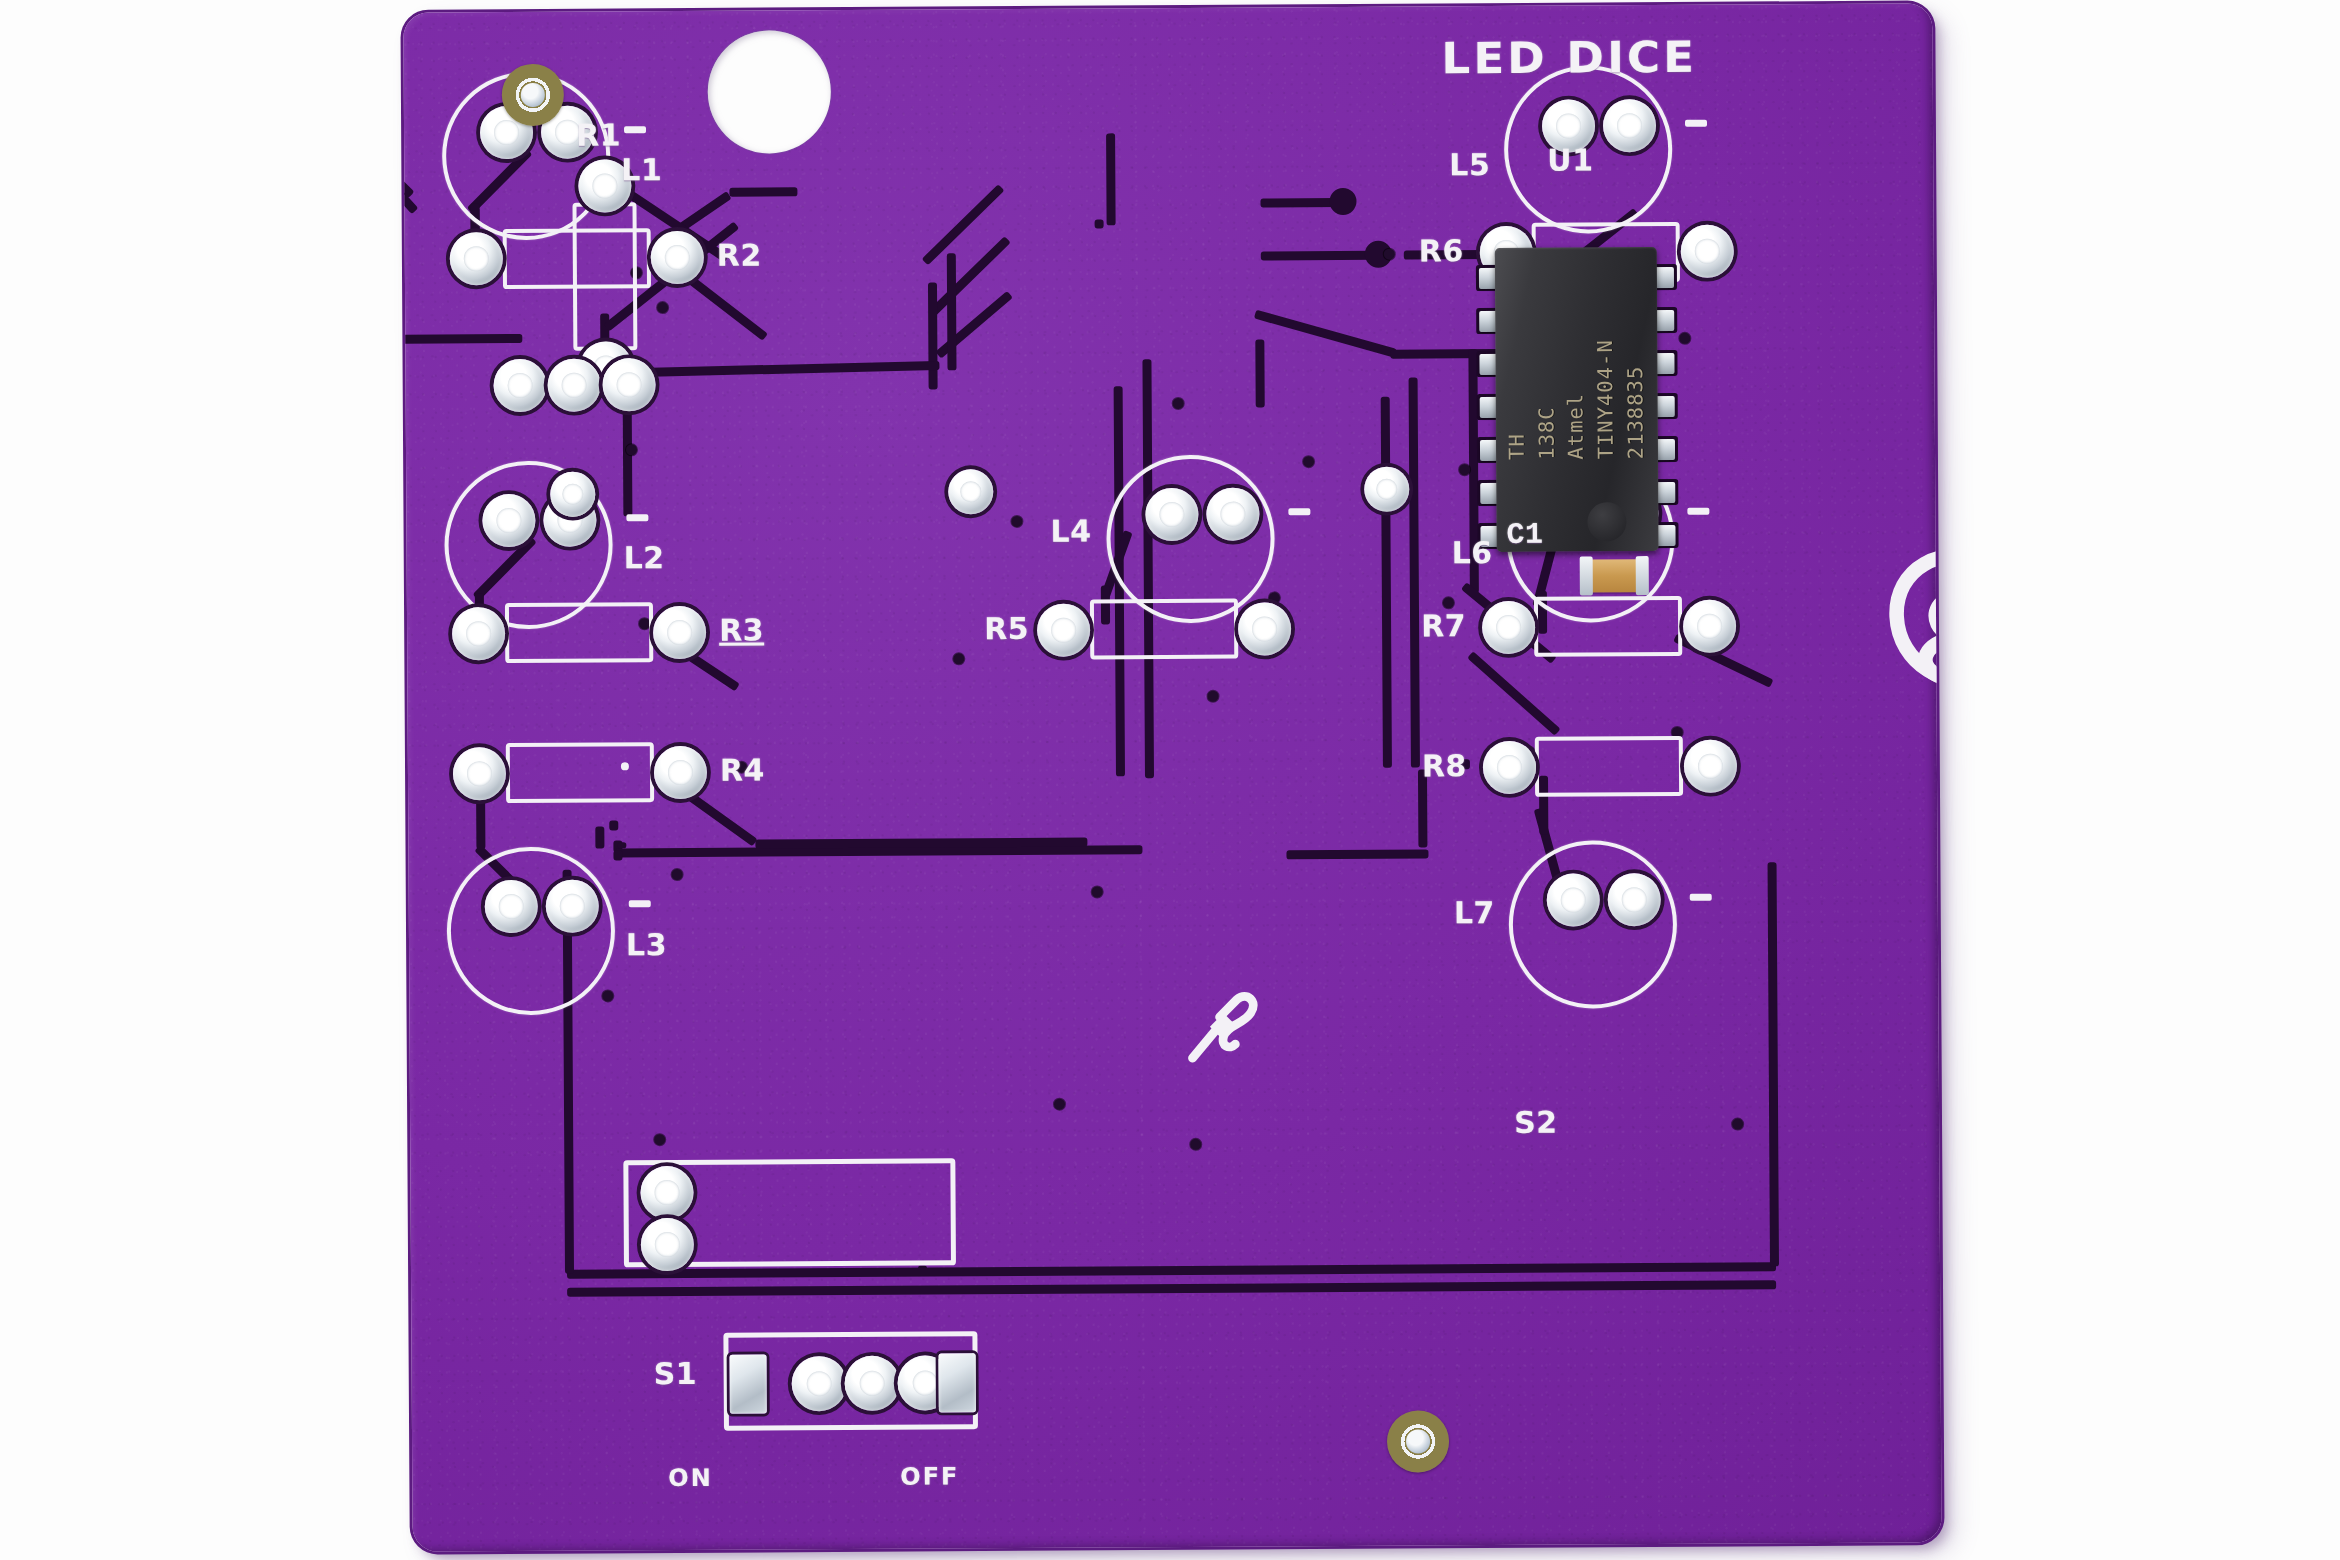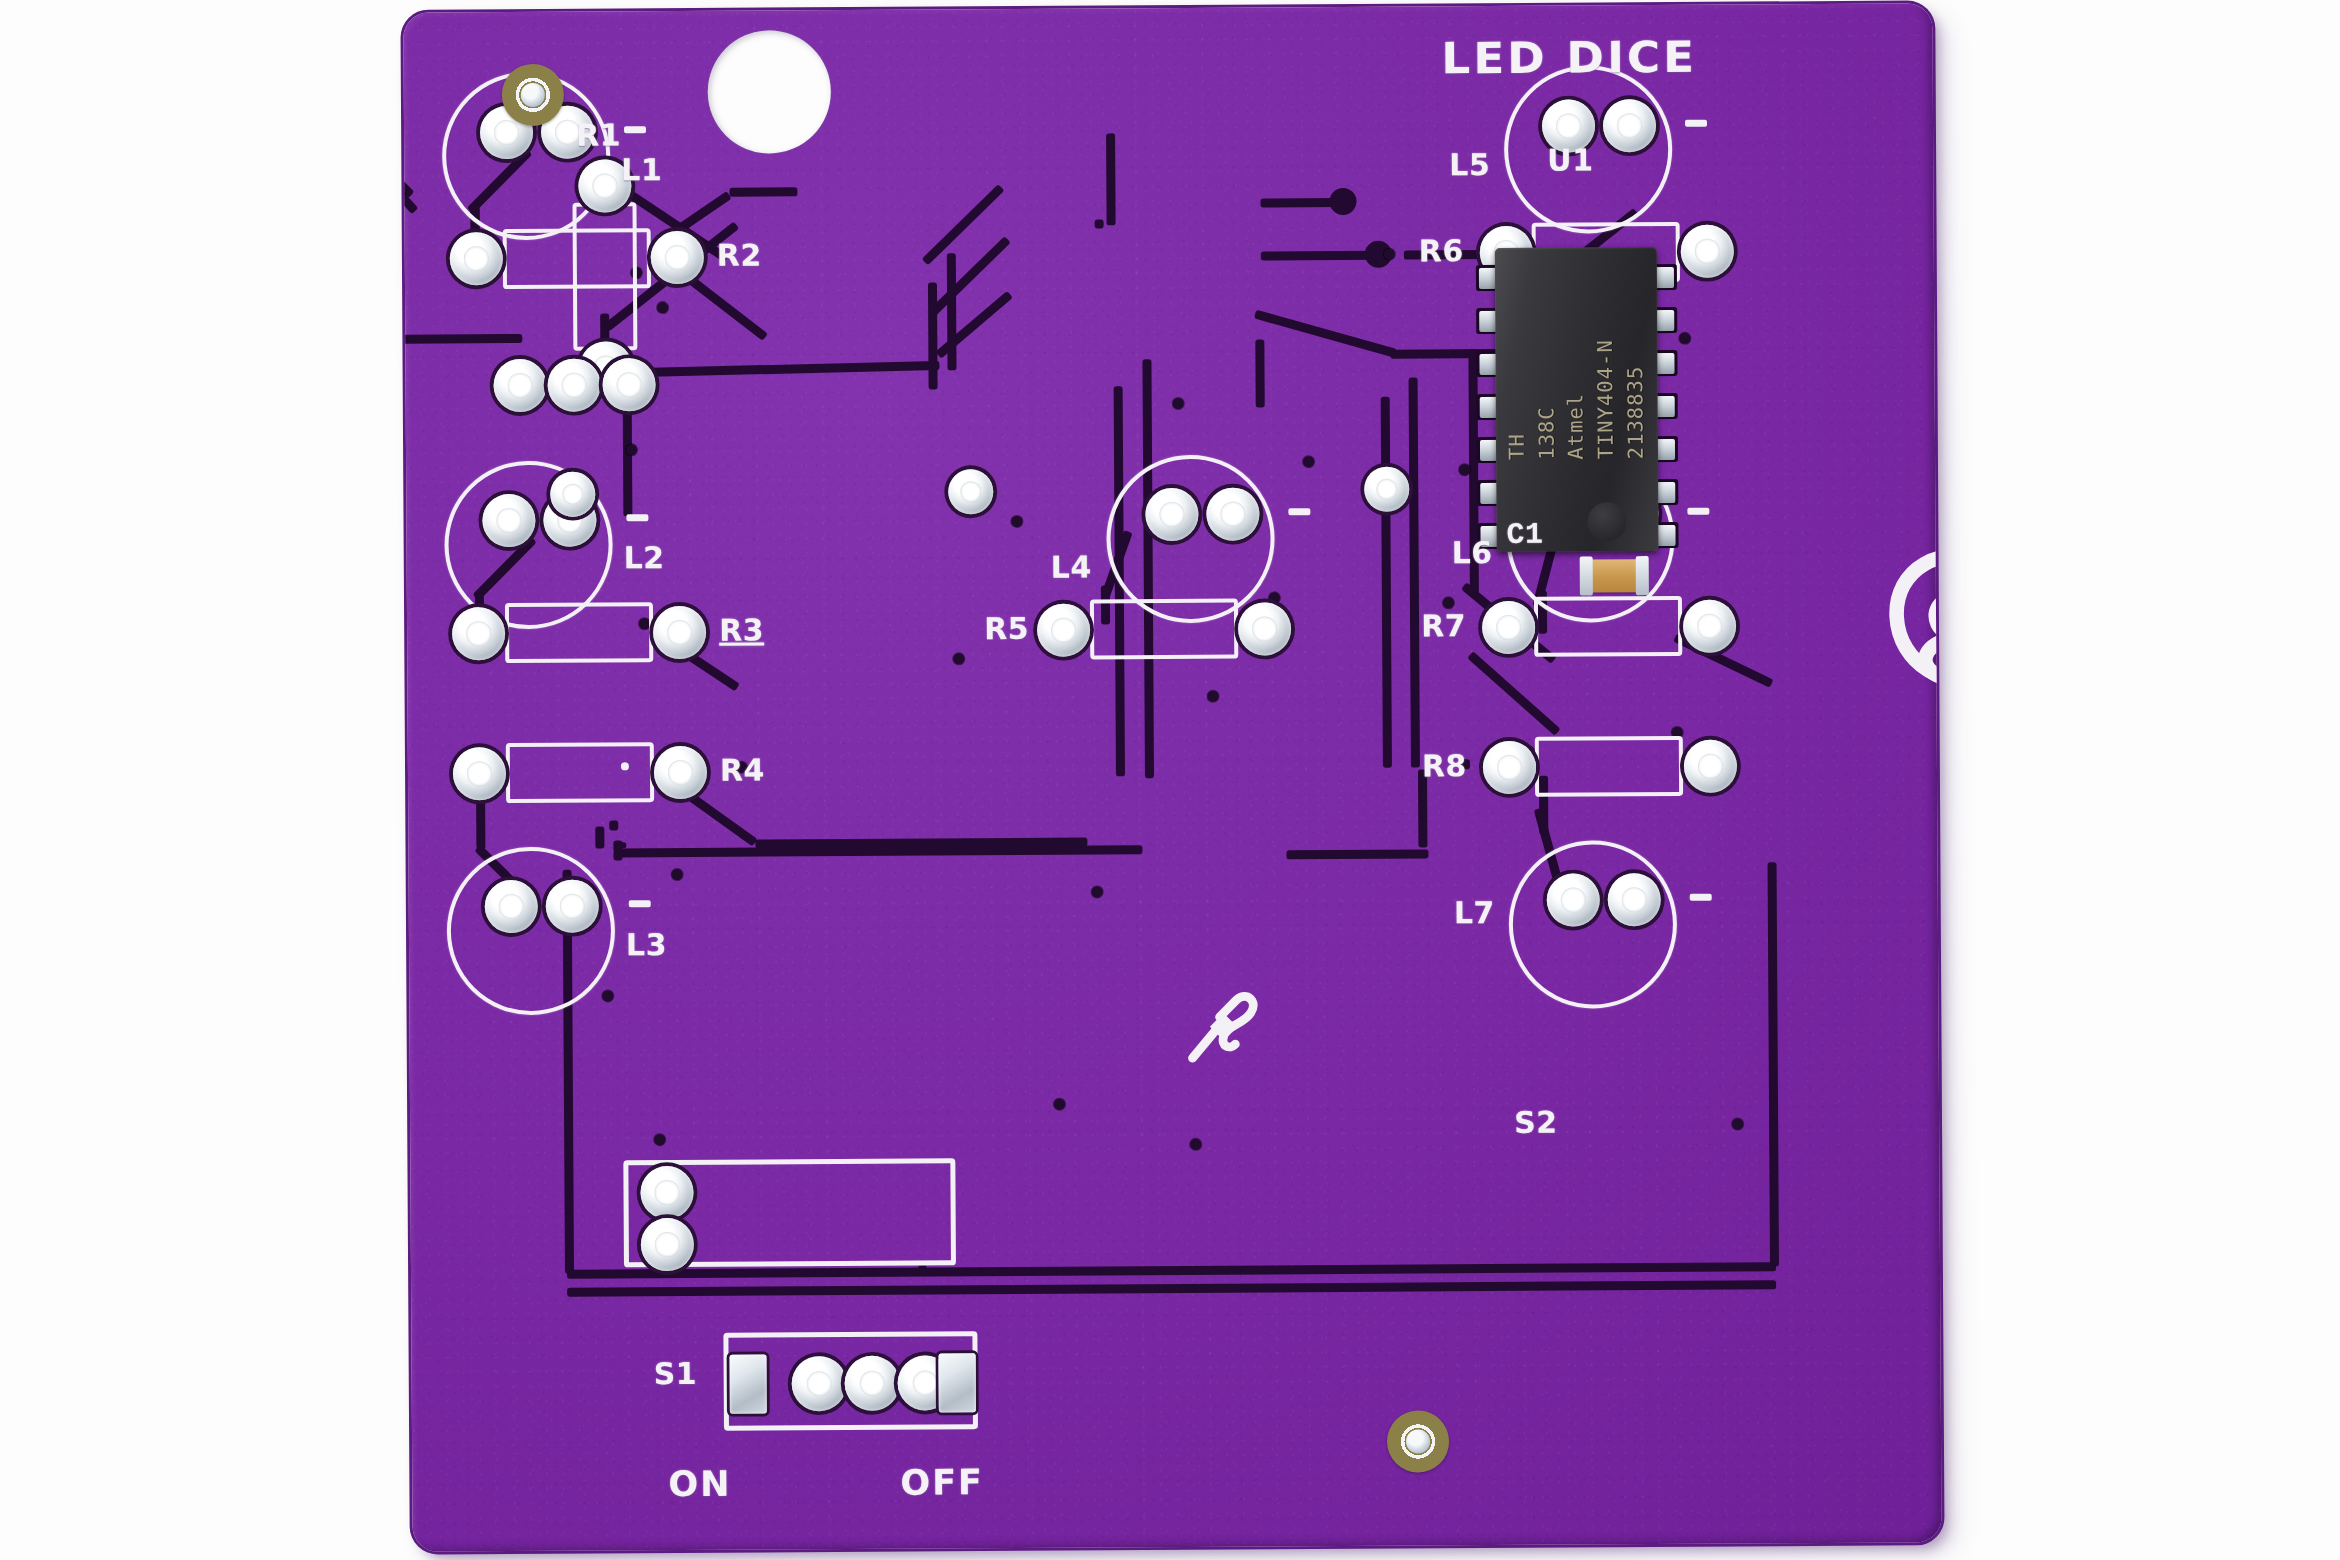--- a/index.html
+++ b/index.html
@@ -55,21 +55,21 @@
     color:#f4f2f6;
     font-family:"DejaVu Sans",sans-serif;
     font-weight:700;
     letter-spacing:0.5px;
     white-space:nowrap;
     text-shadow:0 0 2px rgba(255,255,255,.55), 0 1px 1px rgba(70,25,100,.5);
     -webkit-font-smoothing:antialiased;
   }
   .ref{font-size:30px;line-height:1;}
   .title{font-size:43px;letter-spacing:2.9px;font-weight:800;transform:scaleX(1.05);}
-  .swlbl{font-size:35px;letter-spacing:2px;font-weight:800;}
+  .swlbl{font-size:24px;letter-spacing:2px;font-weight:800;}
 
   
   .th{           
     position:absolute;border-radius:50%;
     background:
       radial-gradient(circle at 38% 32%,#ffffff 0 26%,#eef2f5 40%,#c4ccd4 62%,#9aa6b1 78%,#7e8a96 100%);
     box-shadow:
       0 0 0 3.9px #2b1038,
       inset 0 0 4.9px rgba(255,255,255,.9);
   }
@@ -580,21 +580,21 @@
         <div class="term" style="right:-5.9px;"></div>
       </div>
     </div>
 
     <div class="lay" id="text">
       <div class="silk-txt title" style="left:1044px;top:27px;">LED DICE</div>
 
       <div class="silk-txt ref" style="left:217px;top:144px;">L1</div>
       <div class="silk-txt ref" style="left:217px;top:532px;">L2</div>
       <div class="silk-txt ref" style="left:217px;top:919px;">L3</div>
-      <div class="silk-txt ref" style="left:644px;top:544px;">L4</div>
+      <div class="silk-txt ref" style="left:644px;top:508px;">L4</div>
       <div class="silk-txt ref" style="left:1045px;top:144px;">L5</div>
       <div class="silk-txt ref" style="left:1045px;top:532px;">L6</div>
       <div class="silk-txt ref" style="left:1045px;top:892px;">L7</div>
 
       <div class="silk-txt ref" style="left:172px;top:109px;">R1</div>
       <div class="silk-txt ref" style="left:312px;top:230px;">R2</div>
       <div class="silk-txt ref" style="left:312px;top:605px;text-decoration:underline;">R3</div>
       <div class="silk-txt ref" style="left:312px;top:745px;">R4</div>
       <div class="silk-txt ref" style="left:577px;top:605px;">R5</div>
       <div class="silk-txt ref" style="left:1014px;top:230px;">R6</div>

